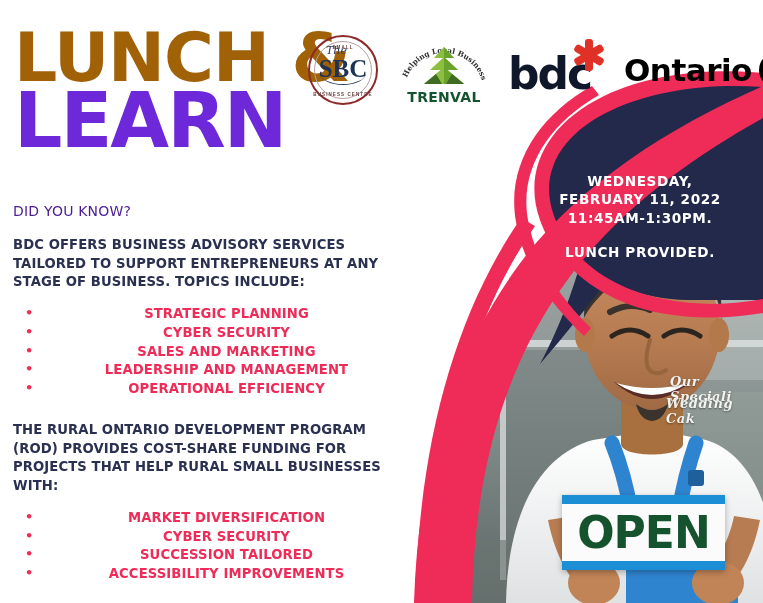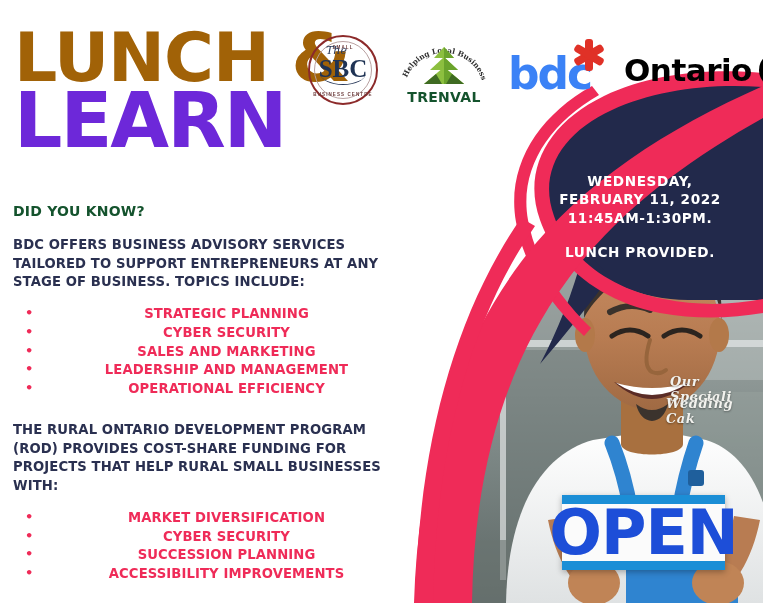--- a/index.html
+++ b/index.html
@@ -72,38 +72,38 @@
   .tv-name {
     position:absolute; left:0; right:0; bottom:1px; text-align:center;
     font-size:14px; font-weight:800; color:#14532d;
     font-family:"DejaVu Sans", sans-serif; letter-spacing:0.3px;
   }
 
   
   .logo-bdc { width:96px; height:64px; }
   .bdc-word {
     position:absolute; left:0; bottom:6px;
-    font-size:44px; font-weight:800; color:#3b82f6;
+    font-size:44px; font-weight:800; color:#0f172a;
     font-family:"DejaVu Sans", sans-serif; letter-spacing:-2px;
     line-height:1;
   }
   .bdc-star { position:absolute; right:-2px; top:0px; width:34px; height:34px; }
 
   
   .logo-ontario { width:150px; height:46px; display:flex; align-items:center; gap:7px; }
   .on-word {
     font-size:31px; font-weight:700; color:#000;
     font-family:"DejaVu Sans", sans-serif; letter-spacing:-0.5px; line-height:1;
   }
   .on-mark { width:36px; height:36px; flex:none; }
 
   
   .copy { position:absolute; left:13px; top:203px; width:400px; z-index:30; }
   .kicker {
-    font-size:14px; font-weight:700; color:#14532d;
+    font-size:14px; font-weight:400; color:#4c1d95;
     letter-spacing:0.2px; font-family:"DejaVu Sans", sans-serif;
   }
   .para {
     margin-top:17px; font-size:13.2px; line-height:1.42;
     font-weight:700; color:#2a3050; letter-spacing:0.1px;
     font-family:"DejaVu Sans", sans-serif;
   }
   .bullets { list-style:none; margin-top:13px; }
   .bullets li {
     font-size:13.2px; line-height:1.42; font-weight:700;
@@ -145,21 +145,21 @@
   .shop-2 { left:653px; top:396px; font-size:13px; }
 
   .open-sign {
     position:absolute; z-index:16;
     left:549px; top:495px; width:163px; height:75px;
     background:#fbfbfb; border-top:9px solid #1b8ed6; border-bottom:9px solid #1b8ed6;
     display:flex; align-items:center; justify-content:center;
     box-shadow:0 2px 6px rgba(0,0,0,.3);
   }
   .open-word {
-    font-size:62px; font-weight:800; color:#1d4ed8; letter-spacing:-1px;
+    font-size:44px; font-weight:800; color:#14532d; letter-spacing:-1px;
     font-family:"DejaVu Sans", sans-serif; line-height:1;
   }
 </style>
 </head>
 <body>
 
 <div class="poster">
 
   <div class="visual">
     <svg viewBox="0 0 375 603" xmlns="http://www.w3.org/2000/svg">
@@ -370,19 +370,19 @@
       <li>STRATEGIC PLANNING</li>
       <li>CYBER SECURITY</li>
       <li>SALES AND MARKETING</li>
       <li>LEADERSHIP AND MANAGEMENT</li>
       <li>OPERATIONAL EFFICIENCY</li>
     </ul>
     <p class="para spaced">THE RURAL ONTARIO DEVELOPMENT PROGRAM (ROD) PROVIDES COST-SHARE FUNDING FOR PROJECTS THAT HELP RURAL SMALL BUSINESSES WITH:</p>
     <ul class="bullets">
       <li>MARKET DIVERSIFICATION</li>
       <li>CYBER SECURITY</li>
-      <li>SUCCESSION PLANNING</li>
+      <li>SUCCESSION TAILORED</li>
       <li>ACCESSIBILITY IMPROVEMENTS</li>
     </ul>
 
   </div>
 
 </div>
 
 </body></html>

